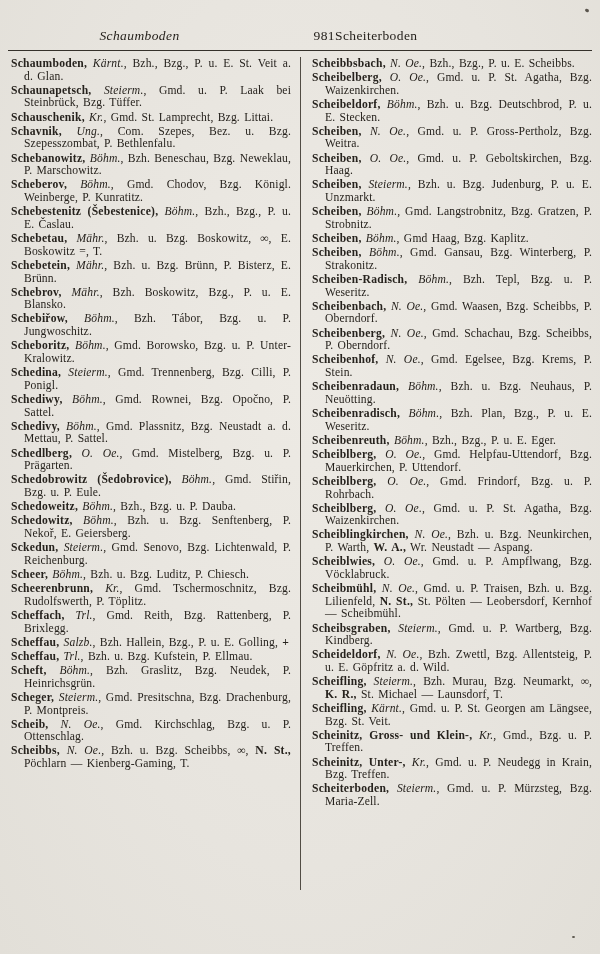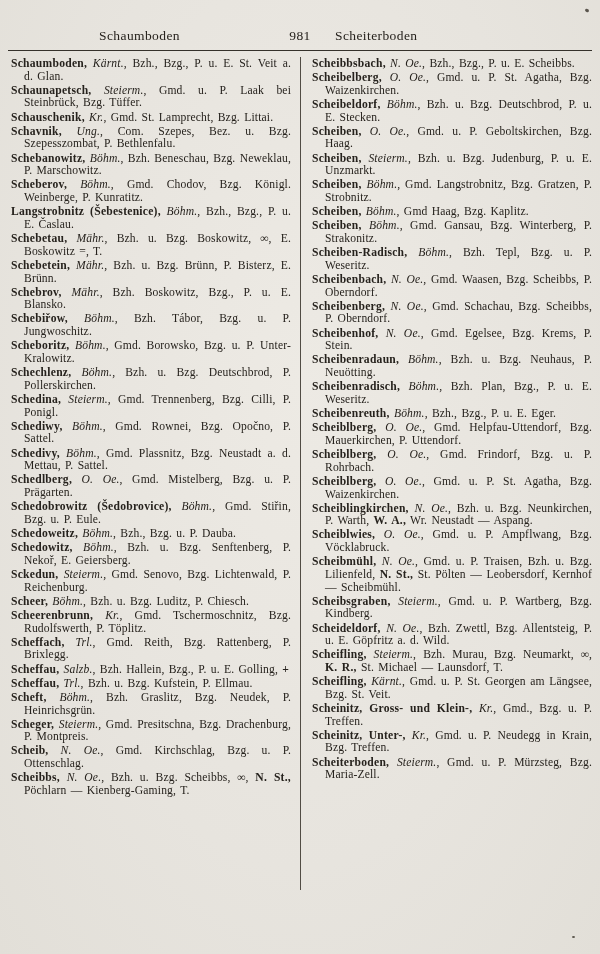--- a/index.html
+++ b/index.html
@@ -9,22 +9,22 @@
     background-image:radial-gradient(ellipse at 50% 40%, #edeae4 0%, #e7e4de 60%, #e2dfd8 100%);
     font-family:"Liberation Serif","DejaVu Serif",serif;
     color:#26221d;
     -webkit-font-smoothing:antialiased;
   }
   .header{
     display:grid;grid-template-columns:1fr 70px 1fr;
     padding:28px 14px 4px 14px;align-items:end;
     font-size:13.5px;letter-spacing:.4px;
   }
-  .header .h-left{text-align:center;}
-  .header .h-center{text-align:center;}
+  .header .h-left{text-align:center;font-style:italic;}
+  .header .h-center{text-align:right;}
   .header .h-right{text-align:left;}
   .rule{
     margin:2px 8px 0 8px;height:0;
     border-top:1.6px solid #35312b;
   }
   .cols{
     display:flex;padding:7px 8px 0 11px;justify-content:center;
   }
   .col{width:281px;}
   .col-left{padding-right:10px;}
@@ -59,27 +59,26 @@
 <div class="rule"></div>
 
 <div class="cols">
   <div class="col col-left">
       <p class="entry"><span class="bold">Schaumboden,</span><span class="ital"> Kärnt.</span><span class="plain">, Bzh., Bzg., P. u. E. St. Veit a. d. Glan.</span></p>
       <p class="entry"><span class="bold">Schaunapetsch,</span><span class="ital"> Steierm.</span><span class="plain">, Gmd. u. P. Laak bei Steinbrück, Bzg. Tüffer.</span></p>
       <p class="entry"><span class="bold">Schauschenik,</span><span class="ital"> Kr.</span><span class="plain">, Gmd. St. Lamprecht, Bzg. Littai.</span></p>
       <p class="entry"><span class="bold">Schavnik,</span><span class="ital"> Ung.</span><span class="plain">, Com. Szepes, Bez. u. Bzg. Szepesszombat, P. Bethlenfalu.</span></p>
       <p class="entry"><span class="bold">Schebanowitz,</span><span class="ital"> Böhm.</span><span class="plain">, Bzh. Beneschau, Bzg. Neweklau, P. Marschowitz.</span></p>
       <p class="entry"><span class="bold">Scheberov,</span><span class="ital"> Böhm.</span><span class="plain">, Gmd. Chodov, Bzg. Königl. Weinberge, P. Kunratitz.</span></p>
-      <p class="entry"><span class="bold">Langstrobnitz (Šebestenice),</span><span class="ital"> Böhm.</span><span class="plain">, Bzh., Bzg., P. u. E. Časlau.</span></p>
+      <p class="entry"><span class="bold">Schebestenitz (Šebestenice),</span><span class="ital"> Böhm.</span><span class="plain">, Bzh., Bzg., P. u. E. Časlau.</span></p>
       <p class="entry"><span class="bold">Schebetau,</span><span class="ital"> Mähr.</span><span class="plain">, Bzh. u. Bzg. Boskowitz, </span><span class="sym">∞</span><span class="plain">, E. Boskowitz =, T.</span></p>
       <p class="entry"><span class="bold">Schebetein,</span><span class="ital"> Mähr.</span><span class="plain">, Bzh. u. Bzg. Brünn, P. Bisterz, E. Brünn.</span></p>
       <p class="entry"><span class="bold">Schebrov,</span><span class="ital"> Mähr.</span><span class="plain">, Bzh. Boskowitz, Bzg., P. u. E. Blansko.</span></p>
       <p class="entry"><span class="bold">Schebiřow,</span><span class="ital"> Böhm.</span><span class="plain">, Bzh. Tábor, Bzg. u. P. Jungwoschitz.</span></p>
       <p class="entry"><span class="bold">Scheboritz,</span><span class="ital"> Böhm.</span><span class="plain">, Gmd. Borowsko, Bzg. u. P. Unter-Kralowitz.</span></p>
-      <p class="entry"><span class="bold">Schechlenz,</span><span class="ital"> Böhm.</span><span class="plain">, Bzh. u. Bzg. Deutschbrod, P. Pollerskirchen.</span></p>
       <p class="entry"><span class="bold">Schedina,</span><span class="ital"> Steierm.</span><span class="plain">, Gmd. Trennenberg, Bzg. Cilli, P. Ponigl.</span></p>
       <p class="entry"><span class="bold">Schediwy,</span><span class="ital"> Böhm.</span><span class="plain">, Gmd. Rownei, Bzg. Opočno, P. Sattel.</span></p>
       <p class="entry"><span class="bold">Schedivy,</span><span class="ital"> Böhm.</span><span class="plain">, Gmd. Plassnitz, Bzg. Neustadt a. d. Mettau, P. Sattel.</span></p>
       <p class="entry"><span class="bold">Schedlberg,</span><span class="ital"> O. Oe.</span><span class="plain">, Gmd. Mistelberg, Bzg. u. P. Prägarten.</span></p>
       <p class="entry"><span class="bold">Schedobrowitz (Šedobrovice),</span><span class="ital"> Böhm.</span><span class="plain">, Gmd. Stiřin, Bzg. u. P. Eule.</span></p>
       <p class="entry"><span class="bold">Schedoweitz,</span><span class="ital"> Böhm.</span><span class="plain">, Bzh., Bzg. u. P. Dauba.</span></p>
       <p class="entry"><span class="bold">Schedowitz,</span><span class="ital"> Böhm.</span><span class="plain">, Bzh. u. Bzg. Senftenberg, P. Nekoř, E. Geiersberg.</span></p>
       <p class="entry"><span class="bold">Sckedun,</span><span class="ital"> Steierm.</span><span class="plain">, Gmd. Senovo, Bzg. Lichtenwald, P. Reichenburg.</span></p>
       <p class="entry"><span class="bold">Scheer,</span><span class="ital"> Böhm.</span><span class="plain">, Bzh. u. Bzg. Luditz, P. Chiesch.</span></p>
       <p class="entry"><span class="bold">Scheerenbrunn,</span><span class="ital"> Kr.</span><span class="plain">, Gmd. Tschermoschnitz, Bzg. Rudolfswerth, P. Töplitz.</span></p>
@@ -88,20 +87,21 @@
       <p class="entry"><span class="bold">Scheffau,</span><span class="ital"> Trl.</span><span class="plain">, Bzh. u. Bzg. Kufstein, P. Ellmau.</span></p>
       <p class="entry"><span class="bold">Scheft,</span><span class="ital"> Böhm.</span><span class="plain">, Bzh. Graslitz, Bzg. Neudek, P. Heinrichsgrün.</span></p>
       <p class="entry"><span class="bold">Scheger,</span><span class="ital"> Steierm.</span><span class="plain">, Gmd. Presitschna, Bzg. Drachenburg, P. Montpreis.</span></p>
       <p class="entry"><span class="bold">Scheib,</span><span class="ital"> N. Oe.</span><span class="plain">, Gmd. Kirchschlag, Bzg. u. P. Ottenschlag.</span></p>
       <p class="entry"><span class="bold">Scheibbs,</span><span class="ital"> N. Oe.</span><span class="plain">, Bzh. u. Bzg. Scheibbs, </span><span class="sym">∞</span><span class="plain">, </span><span class="bold">N. St.,</span><span class="plain"> Pöchlarn — Kienberg-Gaming, T.</span></p>
     </div>
   <div class="col col-right">
       <p class="entry"><span class="bold">Scheibbsbach,</span><span class="ital"> N. Oe.</span><span class="plain">, Bzh., Bzg., P. u. E. Scheibbs.</span></p>
       <p class="entry"><span class="bold">Scheibelberg,</span><span class="ital"> O. Oe.</span><span class="plain">, Gmd. u. P. St. Agatha, Bzg. Waizenkirchen.</span></p>
       <p class="entry"><span class="bold">Scheibeldorf,</span><span class="ital"> Böhm.</span><span class="plain">, Bzh. u. Bzg. Deutschbrod, P. u. E. Stecken.</span></p>
+      <p class="entry"><span class="bold">Scheiben,</span><span class="ital"> N. Oe.</span><span class="plain">, Gmd. u. P. Gross-Pertholz, Bzg. Weitra.</span></p>
       <p class="entry"><span class="bold">Scheiben,</span><span class="ital"> O. Oe.</span><span class="plain">, Gmd. u. P. Geboltskirchen, Bzg. Haag.</span></p>
       <p class="entry"><span class="bold">Scheiben,</span><span class="ital"> Steierm.</span><span class="plain">, Bzh. u. Bzg. Judenburg, P. u. E. Unzmarkt.</span></p>
       <p class="entry"><span class="bold">Scheiben,</span><span class="ital"> Böhm.</span><span class="plain">, Gmd. Langstrobnitz, Bzg. Gratzen, P. Strobnitz.</span></p>
       <p class="entry"><span class="bold">Scheiben,</span><span class="ital"> Böhm.</span><span class="plain">, Gmd Haag, Bzg. Kaplitz.</span></p>
       <p class="entry"><span class="bold">Scheiben,</span><span class="ital"> Böhm.</span><span class="plain">, Gmd. Gansau, Bzg. Winterberg, P. Strakonitz.</span></p>
       <p class="entry"><span class="bold">Scheiben-Radisch,</span><span class="ital"> Böhm.</span><span class="plain">, Bzh. Tepl, Bzg. u. P. Weseritz.</span></p>
       <p class="entry"><span class="bold">Scheibenbach,</span><span class="ital"> N. Oe.</span><span class="plain">, Gmd. Waasen, Bzg. Scheibbs, P. Oberndorf.</span></p>
       <p class="entry"><span class="bold">Scheibenberg,</span><span class="ital"> N. Oe.</span><span class="plain">, Gmd. Schachau, Bzg. Scheibbs, P. Oberndorf.</span></p>
       <p class="entry"><span class="bold">Scheibenhof,</span><span class="ital"> N. Oe.</span><span class="plain">, Gmd. Egelsee, Bzg. Krems, P. Stein.</span></p>
       <p class="entry"><span class="bold">Scheibenradaun,</span><span class="ital"> Böhm.</span><span class="plain">, Bzh. u. Bzg. Neuhaus, P. Neuötting.</span></p>

